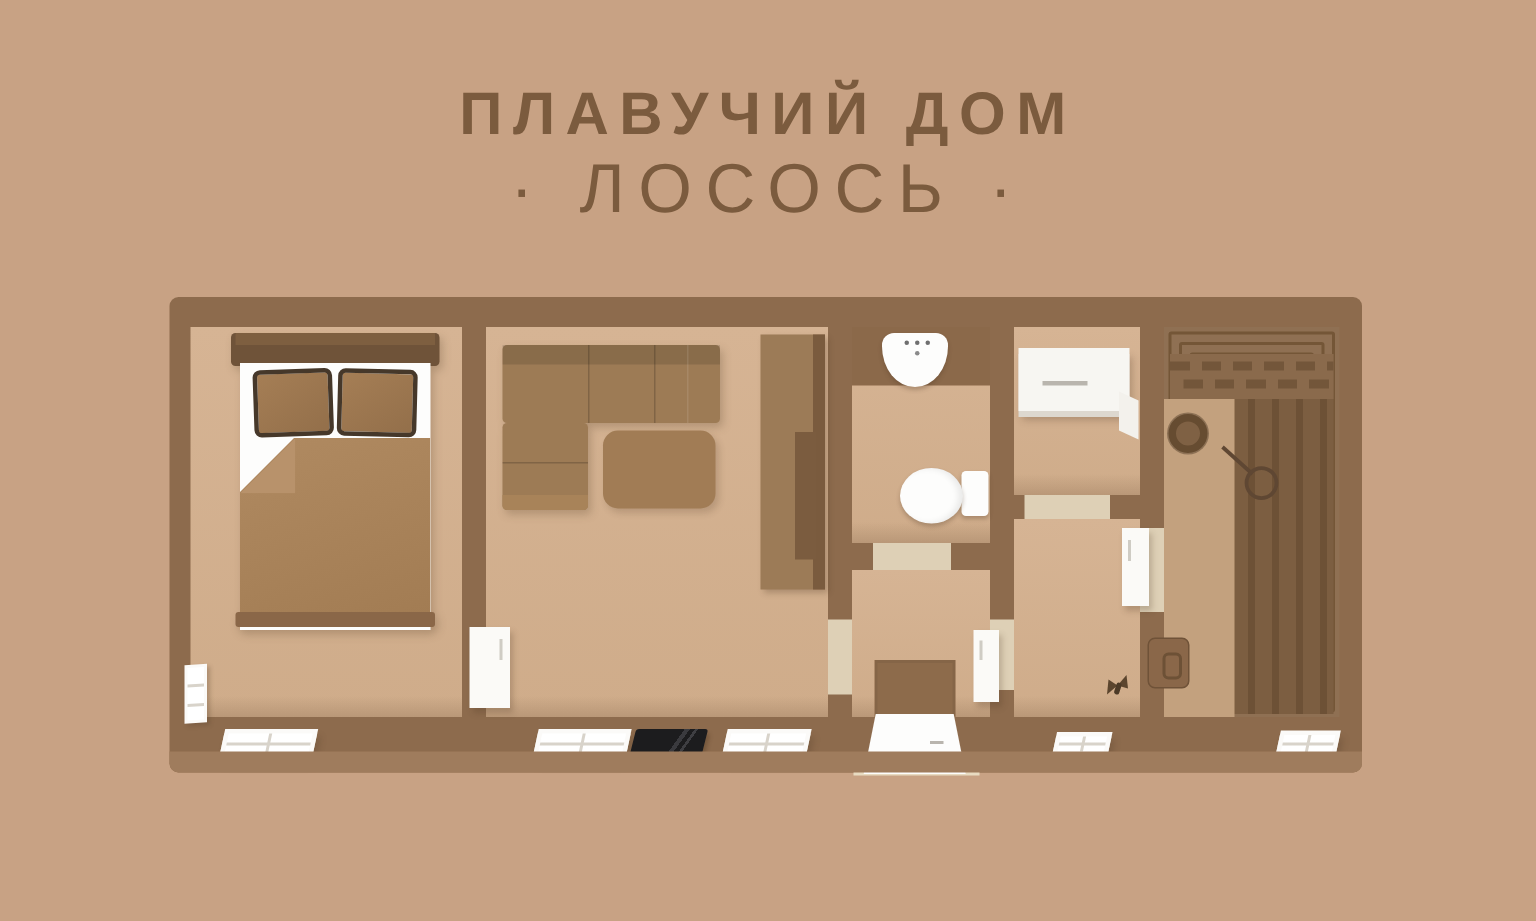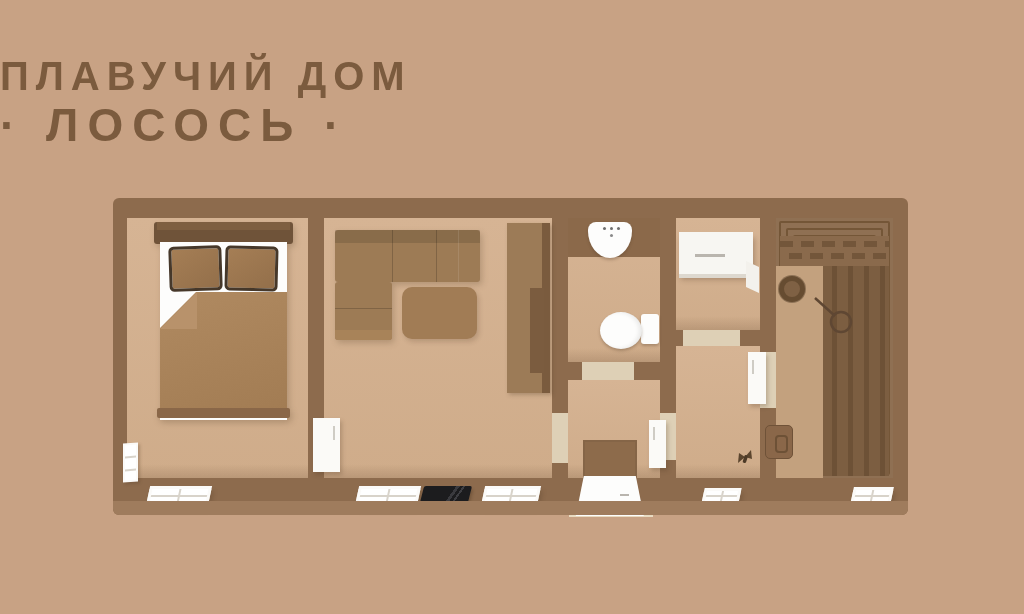--- a/index.html
+++ b/index.html
@@ -1,23 +1,23 @@
 <!DOCTYPE html>
 <html><head>
 <meta charset="utf-8">
 <style>
   html,body{margin:0;padding:0;background:#c8a284;}
   .stage{position:relative;width:1024px;height:614px;background:#c8a284;overflow:hidden;
          font-family:"Liberation Sans",sans-serif;}
   .abs{position:absolute;}
 
   
-  .title-wrap{position:absolute;top:54px;left:0;width:1024px;text-align:left;color:#7b5b3e;}
+  .title-wrap{position:absolute;top:54px;left:0;width:1024px;text-align:center;color:#7b5b3e;}
   .title-l1{font-size:40px;font-weight:bold;letter-spacing:7px;line-height:44px;}
-  .title-l2{font-size:46px;font-weight:bold;letter-spacing:9px;line-height:50px;margin-top:2px;}
+  .title-l2{font-size:46px;font-weight:normal;letter-spacing:9px;line-height:50px;margin-top:2px;}
 
   
   .plan{position:absolute;left:113px;top:198px;width:795px;height:317px;
         background:#8d6b4d;border-radius:6px;}
   .room{position:absolute;background:linear-gradient(#d6b494,#cfac8a);}
   .room::after{content:"";position:absolute;left:0;right:0;bottom:0;height:14px;
         background:linear-gradient(rgba(109,80,55,0), rgba(109,80,55,.22));}
   .wallv{position:absolute;top:20px;width:16px;height:260px;background:#8d6b4d;}
   .thresh{position:absolute;background:#ded0b6;}
   .foundation{position:absolute;left:0;top:303px;width:795px;height:14px;background:#9f7c5d;

